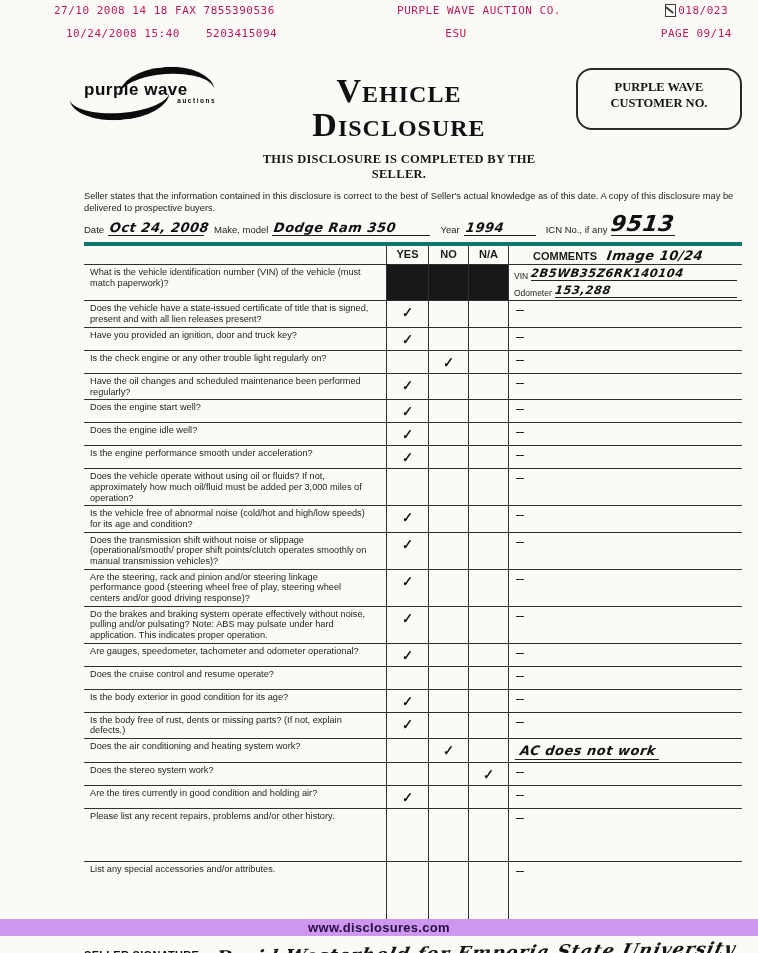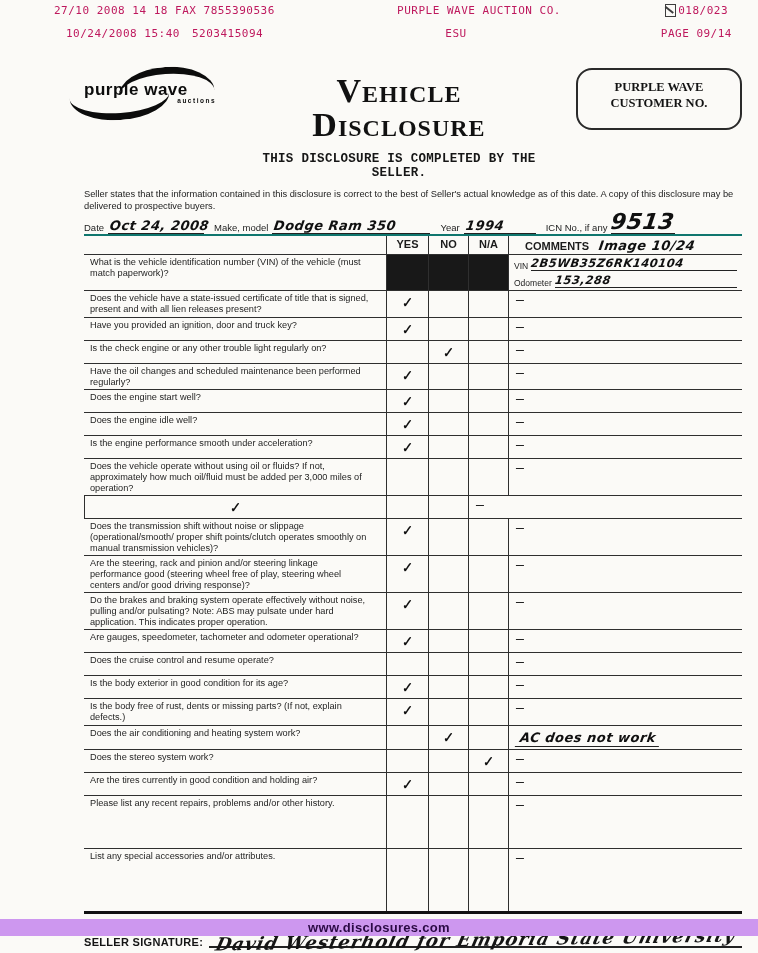--- a/index.html
+++ b/index.html
@@ -10,62 +10,62 @@
     -webkit-font-smoothing:antialiased;
   }
   
   .fax{position:absolute;left:8px;top:0;width:100%;font-family:"DejaVu Sans Mono",monospace;color:#be185d;}
   .fax-row{display:flex;align-items:center;font-size:11px;letter-spacing:.5px;}
   .fax-row.r1{margin-top:4px;}
   .fax-row.r2{margin-top:10px;}
   .fx-l1{margin-left:46px;width:300px;}
   .fx-c1{width:250px;text-align:center;}
   .fx-r1{margin-left:auto;margin-right:38px;display:flex;align-items:center;gap:2px;}
-  .fx-l2{margin-left:58px;width:290px;display:flex;gap:12px;}
+  .fx-l2{margin-left:58px;width:290px;display:flex;gap:26px;}
   .fx-c2{width:200px;text-align:center;}
   .fx-r2{margin-left:auto;margin-right:34px;}
   .page-icon{width:9px;height:11px;border:1.5px solid #3d3d3d;position:relative;display:inline-block;background:#fbfaf7;}
   .page-icon::after{content:"";position:absolute;left:0;top:1px;width:10px;border-top:2px solid #3d3d3d;transform:rotate(38deg);transform-origin:left top;}
   
   .doc{position:absolute;left:84px;top:66px;width:658px;}
   .doc-head{display:flex;align-items:flex-start;gap:26px;}
   
   .logo{position:relative;width:138px;margin-top:14px;flex:none;}
   .logo-text{font-weight:bold;font-size:17px;letter-spacing:.5px;color:#0c0c0c;white-space:nowrap;}
   .logo-sub{font-size:6.5px;font-weight:bold;letter-spacing:1.5px;text-align:right;margin-top:-3px;margin-right:6px;color:#0c0c0c;}
   .logo::before{content:"";position:absolute;left:34px;top:-13px;width:96px;height:26px;
     border-top:7px solid #0c0c0c;border-radius:100% 100% 0 0/160% 160% 0 0;transform:rotate(-4deg);}
   .logo::after{content:"";position:absolute;left:-14px;top:9px;width:100px;height:24px;
     border-bottom:7px solid #0c0c0c;border-radius:0 0 100% 100%/0 0 160% 160%;transform:rotate(-4deg);}
   .title-block{flex:1;text-align:center;padding:0 6px;}
   .doc-title{font-family:"Liberation Serif",serif;font-variant:small-caps;font-weight:bold;font-size:34px;letter-spacing:1px;line-height:1;margin-top:8px;color:#111;}
-  .doc-subtitle{font-family:Liberation Mono, monospace;font-weight:bold;font-size:12.5px;letter-spacing:.3px;margin-top:10px;color:#161616;}
+  .doc-subtitle{font-family:Liberation Serif, serif;font-weight:bold;font-size:12.5px;letter-spacing:.3px;margin-top:10px;color:#161616;}
   .cust-box{flex:none;width:150px;border:2.5px solid #2a2a2a;border-radius:16px;padding:9px 6px 16px 6px;text-align:center;
     font-family:"Liberation Serif",serif;font-weight:bold;font-size:12.5px;line-height:1.3;color:#141414;margin-top:2px;}
   .intro{font-size:9.3px;line-height:1.3;margin-top:8px;color:#222;}
   
   .field-line{display:flex;align-items:flex-end;margin-top:0;font-size:9.5px;color:#222;white-space:nowrap;}
   .f-label{margin-right:4px;padding-bottom:1px;}
   .f-value{border-bottom:1.5px solid #222;padding:0 6px 0 2px;min-width:40px;}
   .hw{font-family:"DejaVu Sans",sans-serif;font-style:italic;font-weight:bold;display:inline-block;transform:skewX(-8deg);letter-spacing:.5px;color:#101010;}
   .v-date{font-size:13px;width:88px;}
   .v-make{font-size:13px;width:150px;}
   .v-year{font-size:13px;width:64px;}
   .v-icn{font-size:22px;width:64px;border-bottom:1.5px solid #222;line-height:.95;}
   .gap{width:10px;}
   
-  .tbl{border-top:2px solid #0f766e;border-bottom:3px solid #111;}
+  .tbl{margin-top:6px;border-top:4px solid #0f766e;border-bottom:3px solid #111;}
   .trow{display:grid;grid-template-columns:302px 42px 40px 40px auto;border-bottom:1px solid #2f2f2f;}
   .trow:last-child{border-bottom:none;}
   .cell{padding:2px 3px;}
   .cell.q{font-size:9.2px;line-height:1.16;color:#1e1e1e;padding-left:6px;padding-right:16px;}
   .cell.mark{border-left:1px solid #2f2f2f;text-align:center;position:relative;}
   .cell.cmt{border-left:1px solid #2f2f2f;font-size:9px;}
   .thead .cell{font-weight:bold;font-size:11px;text-align:center;padding:2px 0 1px 0;}
-  .thead .cmt{display:flex;align-items:baseline;text-align:left;padding-left:16px;gap:10px;}
+  .thead .cmt{display:flex;align-items:baseline;text-align:left;padding-left:24px;gap:10px;}
   .check{font-size:13px;font-weight:bold;color:#101010;display:inline-block;transform:rotate(-8deg) skewX(-10deg);line-height:1;}
   .blackout{background:#181818;}
   .vin-line{display:flex;align-items:flex-end;padding:0 2px;}
   .vin-line .lbl{font-size:8.5px;color:#222;margin-right:3px;flex:none;}
   .vin-line .val{border-bottom:1px solid #222;flex:1;font-size:11.5px;line-height:1.15;}
   .note-hw{font-size:13px;}
   .cmt-hw{font-size:13px;border-bottom:1px solid #222;margin:2px 8px 0 4px;padding:0 4px 1px 4px;}
   .tall1{min-height:52px;}
   .tall2{min-height:62px;}
   
@@ -223,20 +223,21 @@
 
     <div class="trow">
       <div class="cell q">Does the vehicle operate without using oil or fluids?  If not, approximately how much oil/fluid must be added per 3,000 miles of operation?</div>
       <div class="cell mark"><span class="check"></span></div>
       <div class="cell mark"><span class="check"></span></div>
       <div class="cell mark"><span class="check"></span></div>
       <div class="cell cmt"><span class="hw cmt-hw"></span></div>
     </div>
 
     <div class="trow">
+      <div class="cell q">Is the vehicle free of abnormal noise (cold/hot and high/low speeds) for its age and condition?</div>
       <div class="cell mark"><span class="check">✓</span></div>
       <div class="cell mark"><span class="check"></span></div>
       <div class="cell mark"><span class="check"></span></div>
       <div class="cell cmt"><span class="hw cmt-hw"></span></div>
     </div>
 
     <div class="trow">
       <div class="cell q">Does the transmission shift without noise or slippage (operational/smooth/ proper shift points/clutch operates smoothly on manual transmission vehicles)?</div>
       <div class="cell mark"><span class="check">✓</span></div>
       <div class="cell mark"><span class="check"></span></div>

